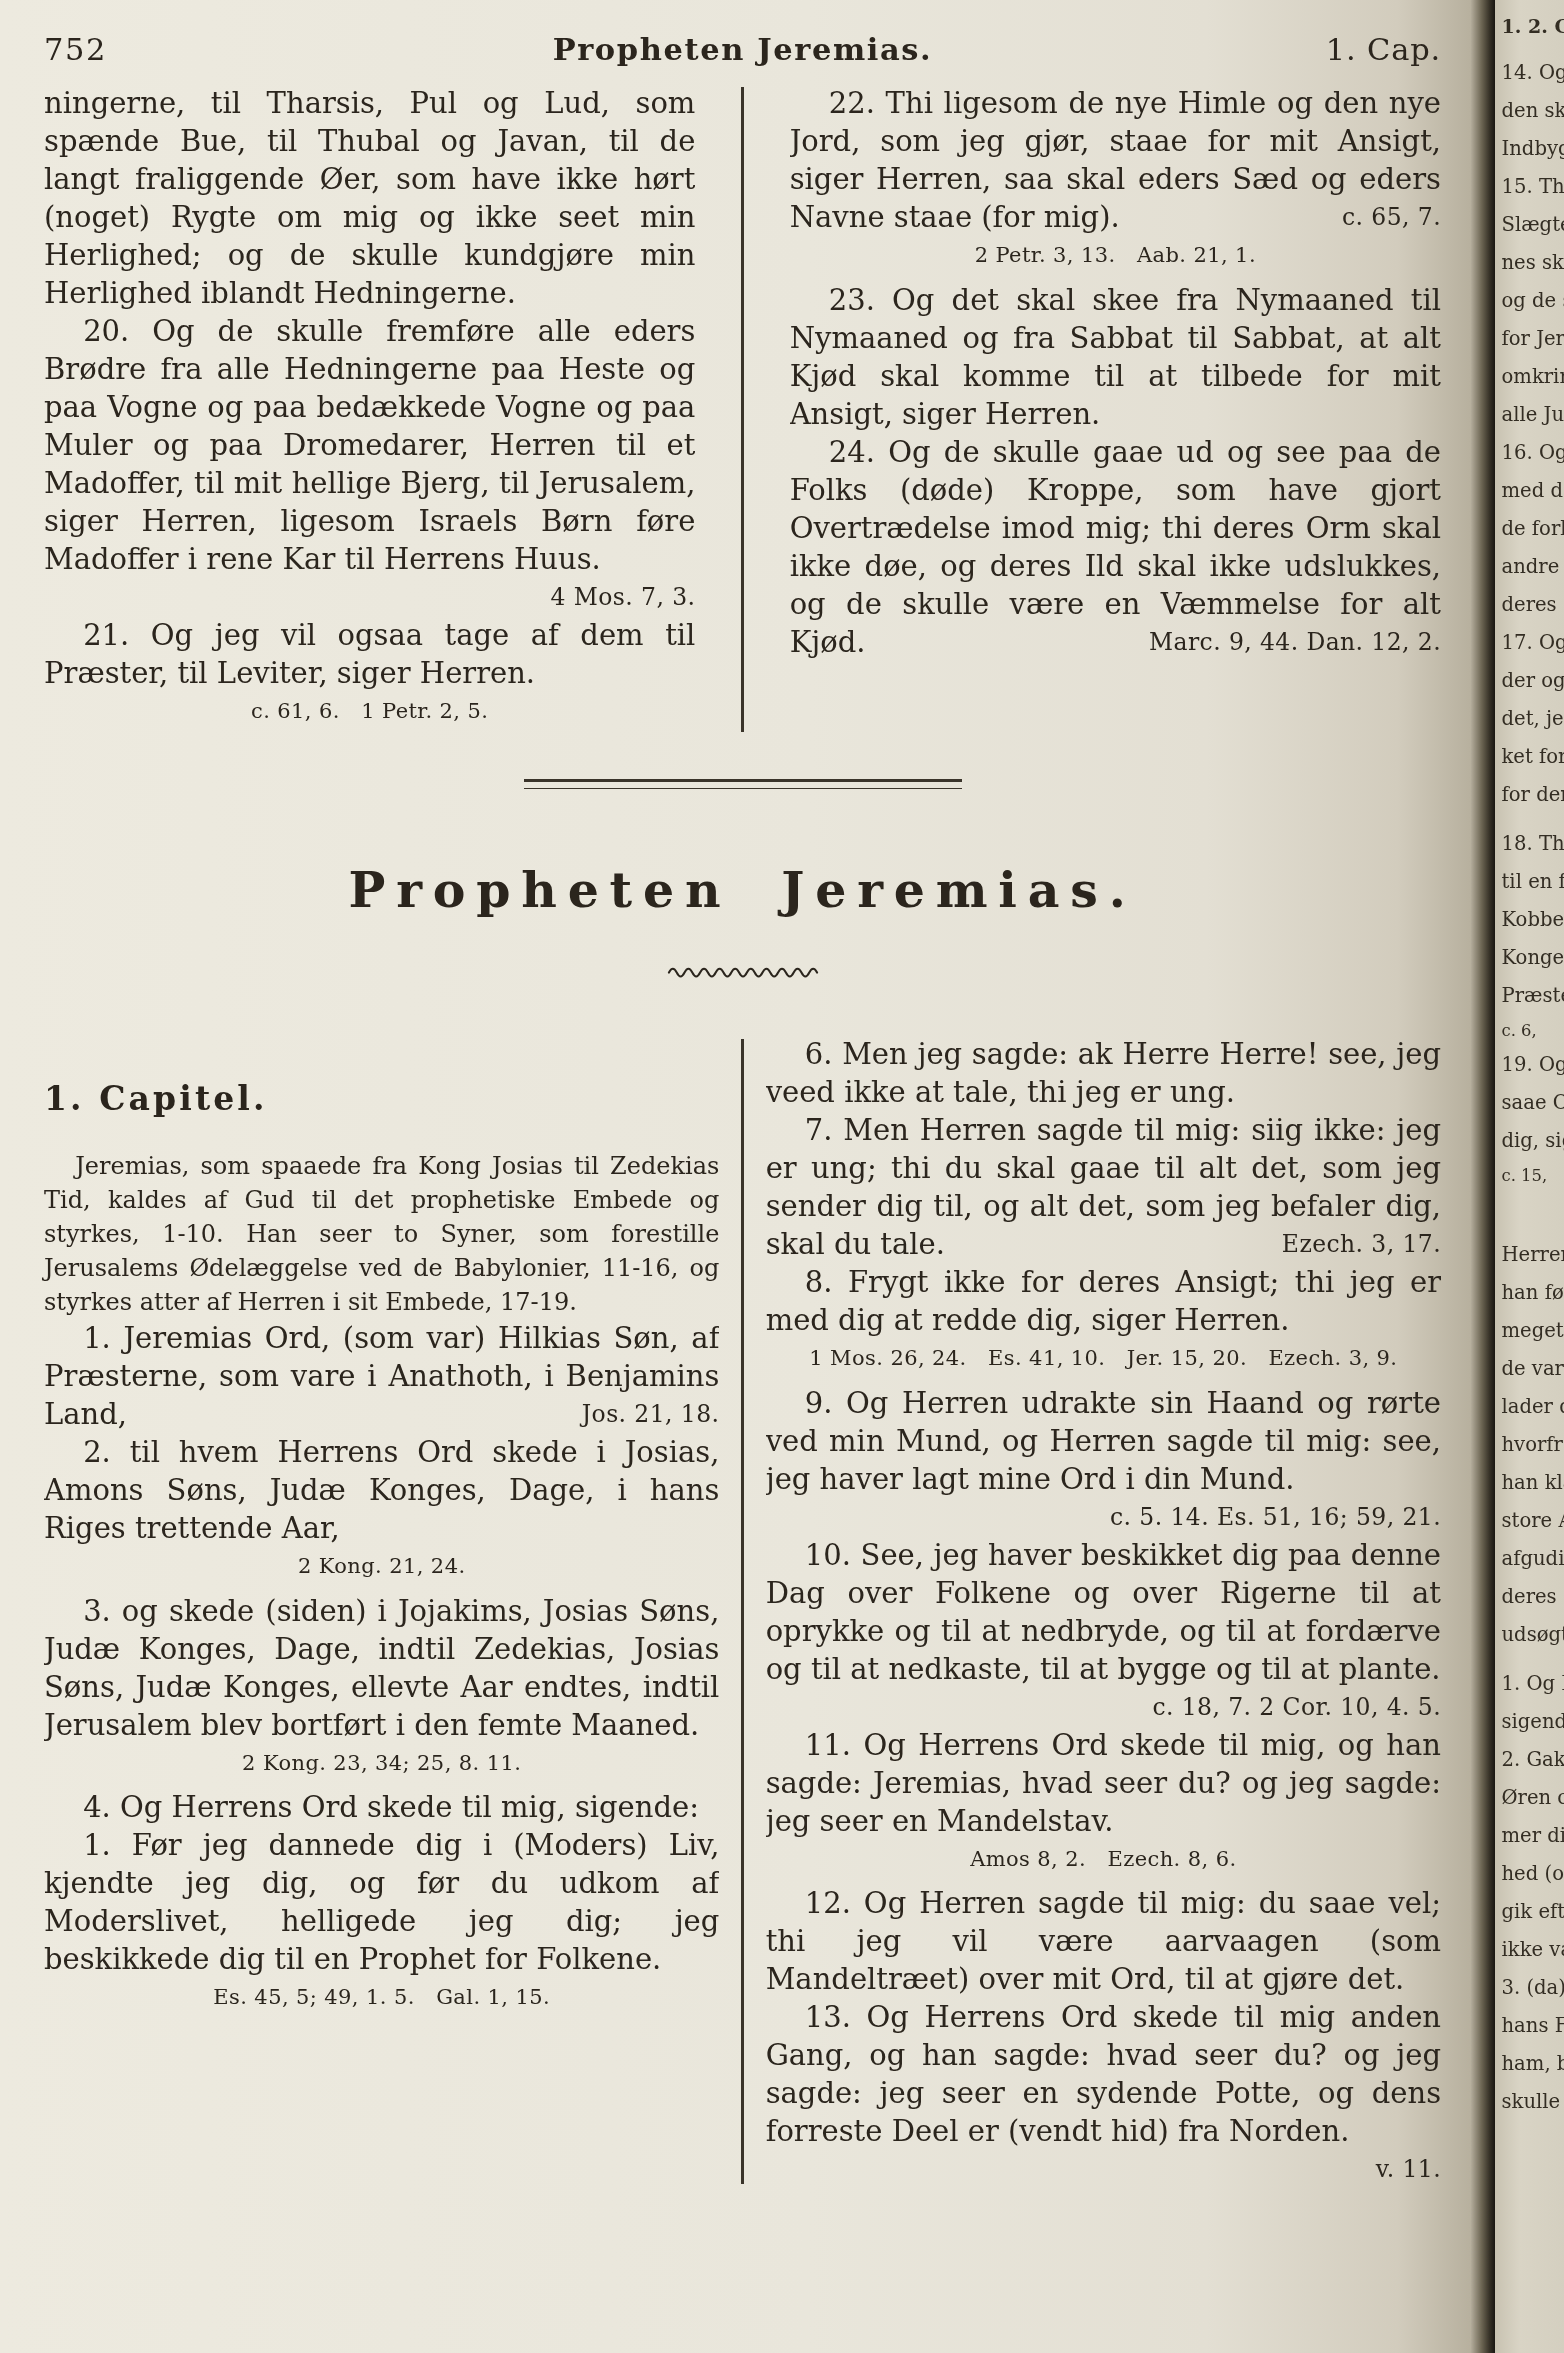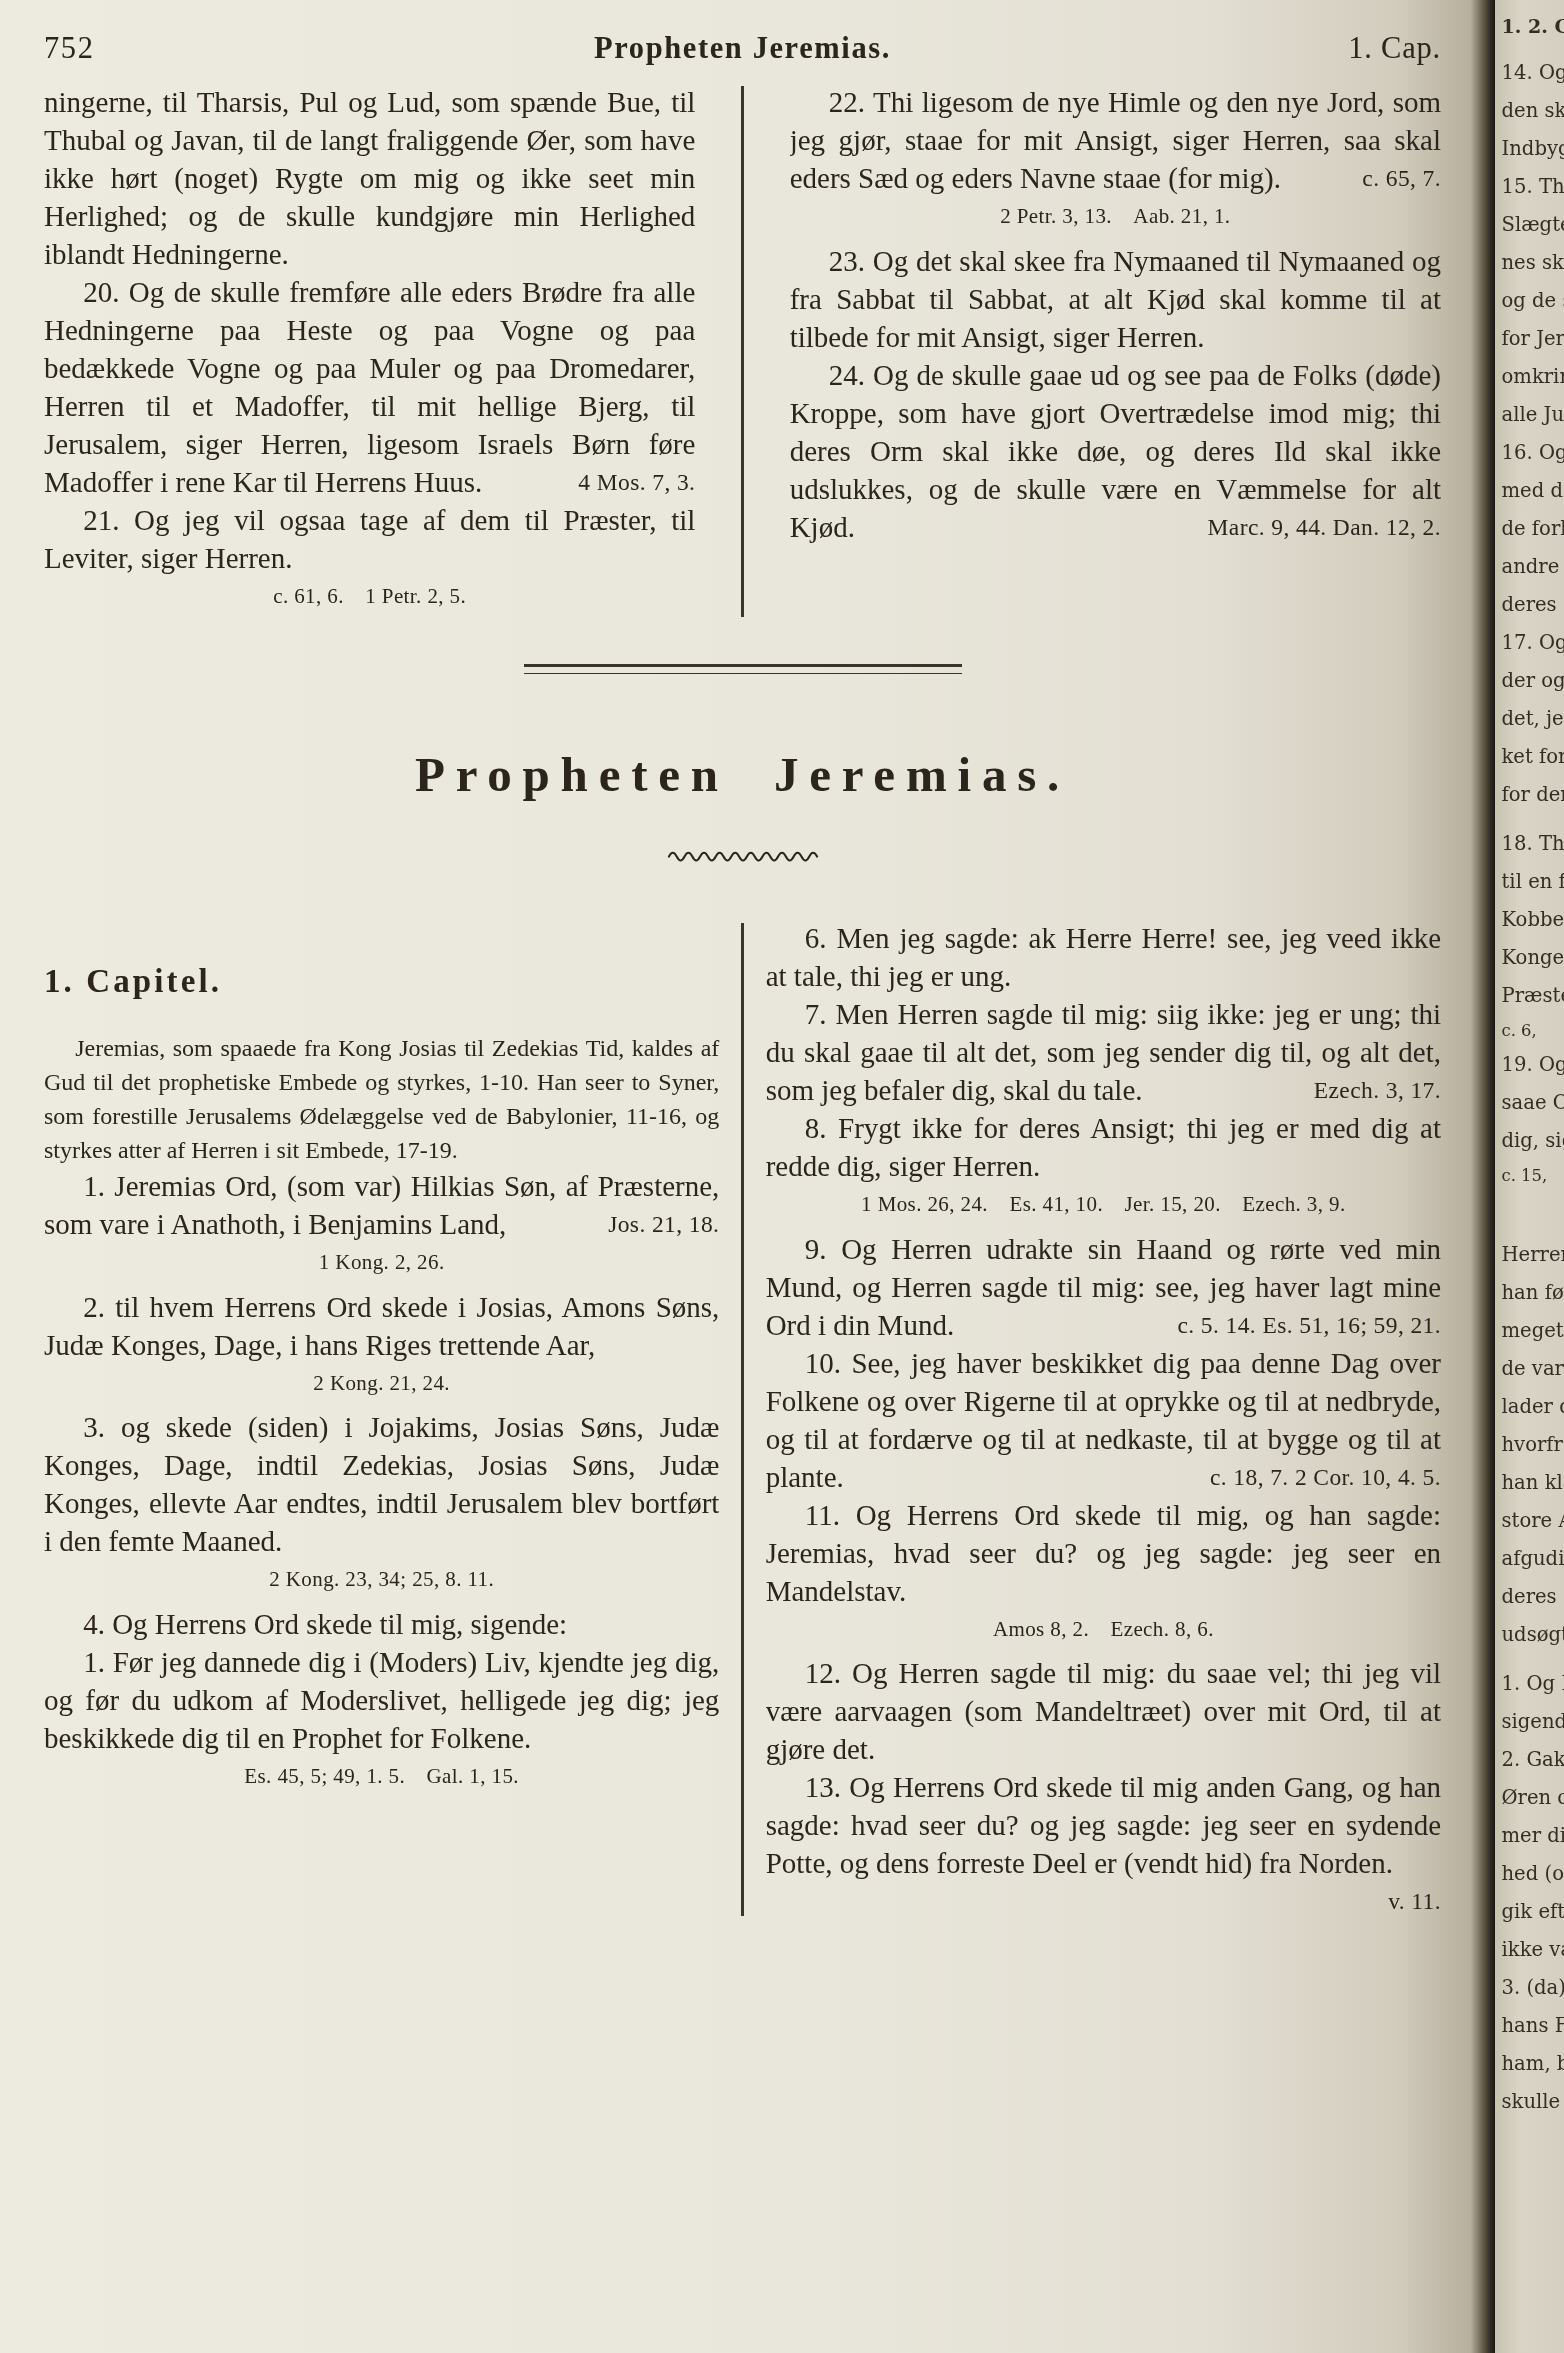--- a/index.html
+++ b/index.html
@@ -9,21 +9,20 @@
     font-family: "DejaVu Serif", serif;
     background: #8a8478; color: var(--ink, #2b251d);
   }
   .scan { position: absolute; inset: 0; display: flex; }
 
   
   .main-page {
     width: 1471px; height: 2354px; overflow: hidden;
     background: linear-gradient(90deg, #edeadf 0%, #e9e6db 55%, #e3dfd3 82%, #d2ccbd 95%, #b7b09e 100%);
     padding: 31px 30px 19px 44px;
-    font-family: Liberation Serif, serif;
   }
   .page-header { display: flex; align-items: baseline; font-size: 30.5px; }
   .page-number { flex: 1; text-align: left; letter-spacing: 1.6px; }
   .running-header { flex: 2; text-align: center; font-weight: bold; letter-spacing: 1.6px; }
   .chapter-label { flex: 1; text-align: right; letter-spacing: 0.8px; }
 
   .two-col { display: flex; align-items: stretch; text-align: justify; }
   .top-section { margin-top: 17px; gap: 24px; }
   .bottom-section { margin-top: 52px; }
   .col { flex: 1 1 0; min-width: 0; }
@@ -130,21 +129,20 @@
     </div>
 
     <section class="two-col bottom-section">
       <div class="col">
         <h2 class="chapter-heading">1. Capitel.</h2>
         <p class="summary">Jeremias, som spaaede fra Kong Josias til Zedekias Tid, kaldes af Gud til det prophetiske Embede og styrkes, 1-10. Han seer to Syner, som forestille Jerusalems Ødelæggelse ved de Babylonier, 11-16, og styrkes atter af Herren i sit Embede, 17-19.</p>
         <div>
 
             <div class="para-block">
               <p class="verse"><span>1. Jeremias Ord, (som var) Hilkias Søn, af Præsterne, som vare i Anathoth, i Benjamins Land,</span><span class="ref-inline">Jos. 21, 18.</span></p>
-              <div class="ref-center">1 Kong. 2, 26.</div>
             </div>
 
             <div class="para-block">
               <p class="verse"><span>2. til hvem Herrens Ord skede i Josias, Amons Søns, Judæ Konges, Dage, i hans Riges trettende Aar,</span></p>
               <div class="ref-center">2 Kong. 21, 24.</div>
             </div>
 
             <div class="para-block">
               <p class="verse"><span>3. og skede (siden) i Jojakims, Josias Søns, Judæ Konges, Dage, indtil Zedekias, Josias Søns, Judæ Konges, ellevte Aar endtes, indtil Jerusalem blev bortført i den femte Maaned.</span></p>
               <div class="ref-center">2 Kong. 23, 34; 25, 8. 11.</div>

